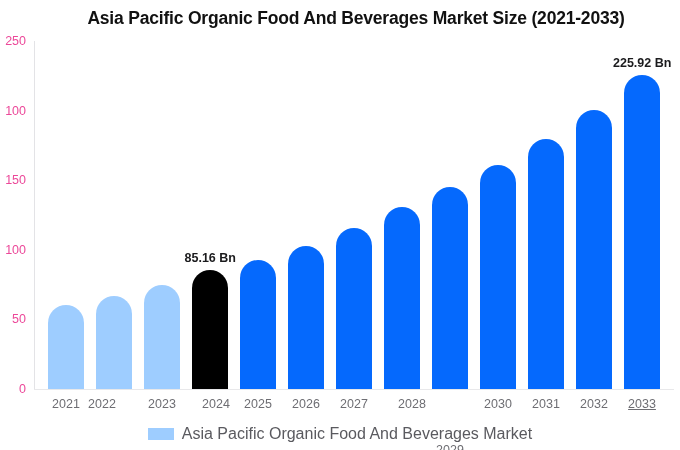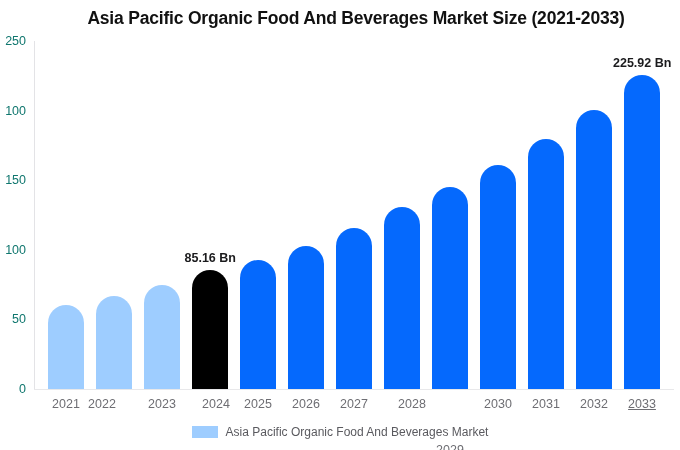--- a/index.html
+++ b/index.html
@@ -53,21 +53,21 @@
     top: 389px;
     width: 640px;
     height: 1px;
     background: #e8e8ea;
   }
   .y-tick-label {
     position: absolute;
     right: 654px;
     text-align: right;
     font-size: 12.5px;
-    color: #0f766e;
+    color: #ec4899;
     line-height: 1;
     white-space: nowrap;
   }
   .x-tick-label {
     position: absolute;
     top: 398px;
     width: 48px;
     text-align: center;
     font-size: 12.5px;
     color: #6e6e73;
@@ -98,21 +98,21 @@
     align-items: center;
     justify-content: center;
     gap: 8px;
   }
   #legend-swatch {
     width: 26px;
     height: 12px;
     display: block;
   }
   #legend-label {
-    font-size: 12px;
+    font-size: 16px;
     color: #5a5a5f;
     line-height: 1;
     white-space: nowrap;
   }
 </style>
 </head>
 <body>
 
 <div id="chart-root">
 

